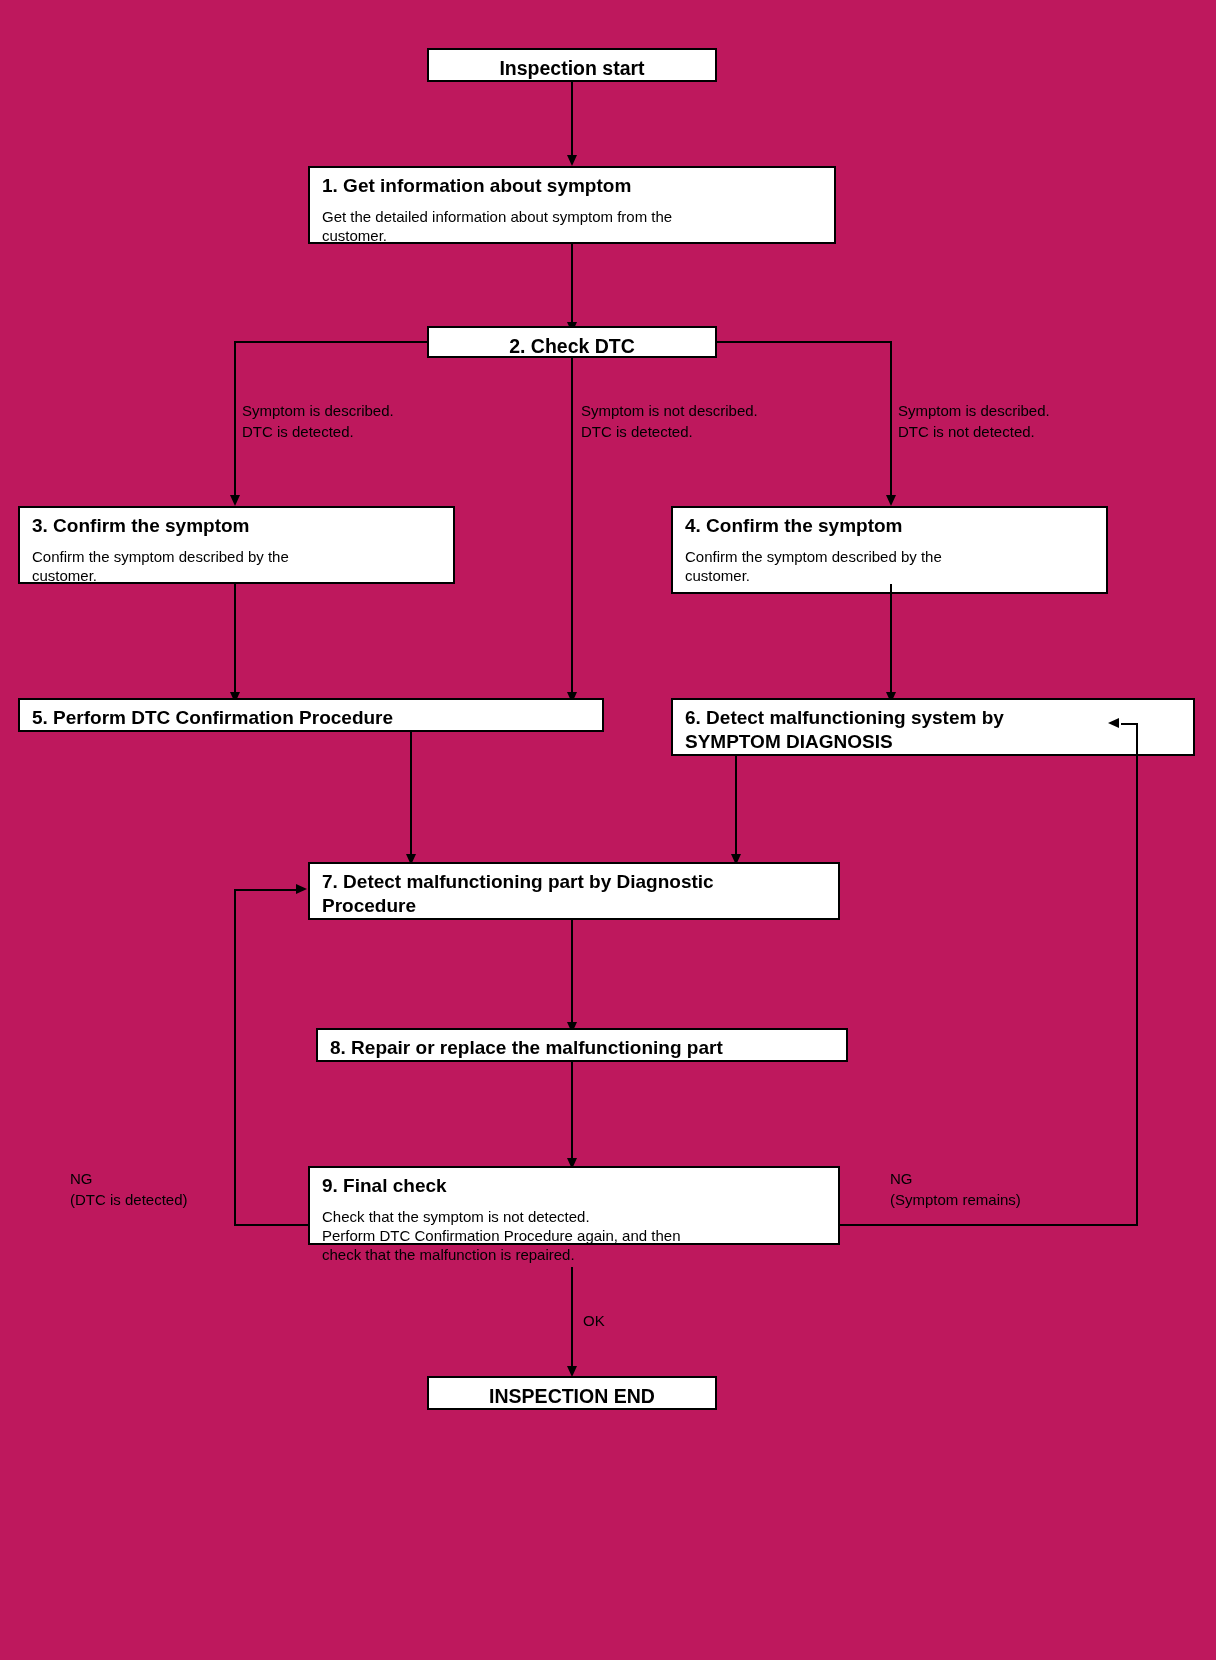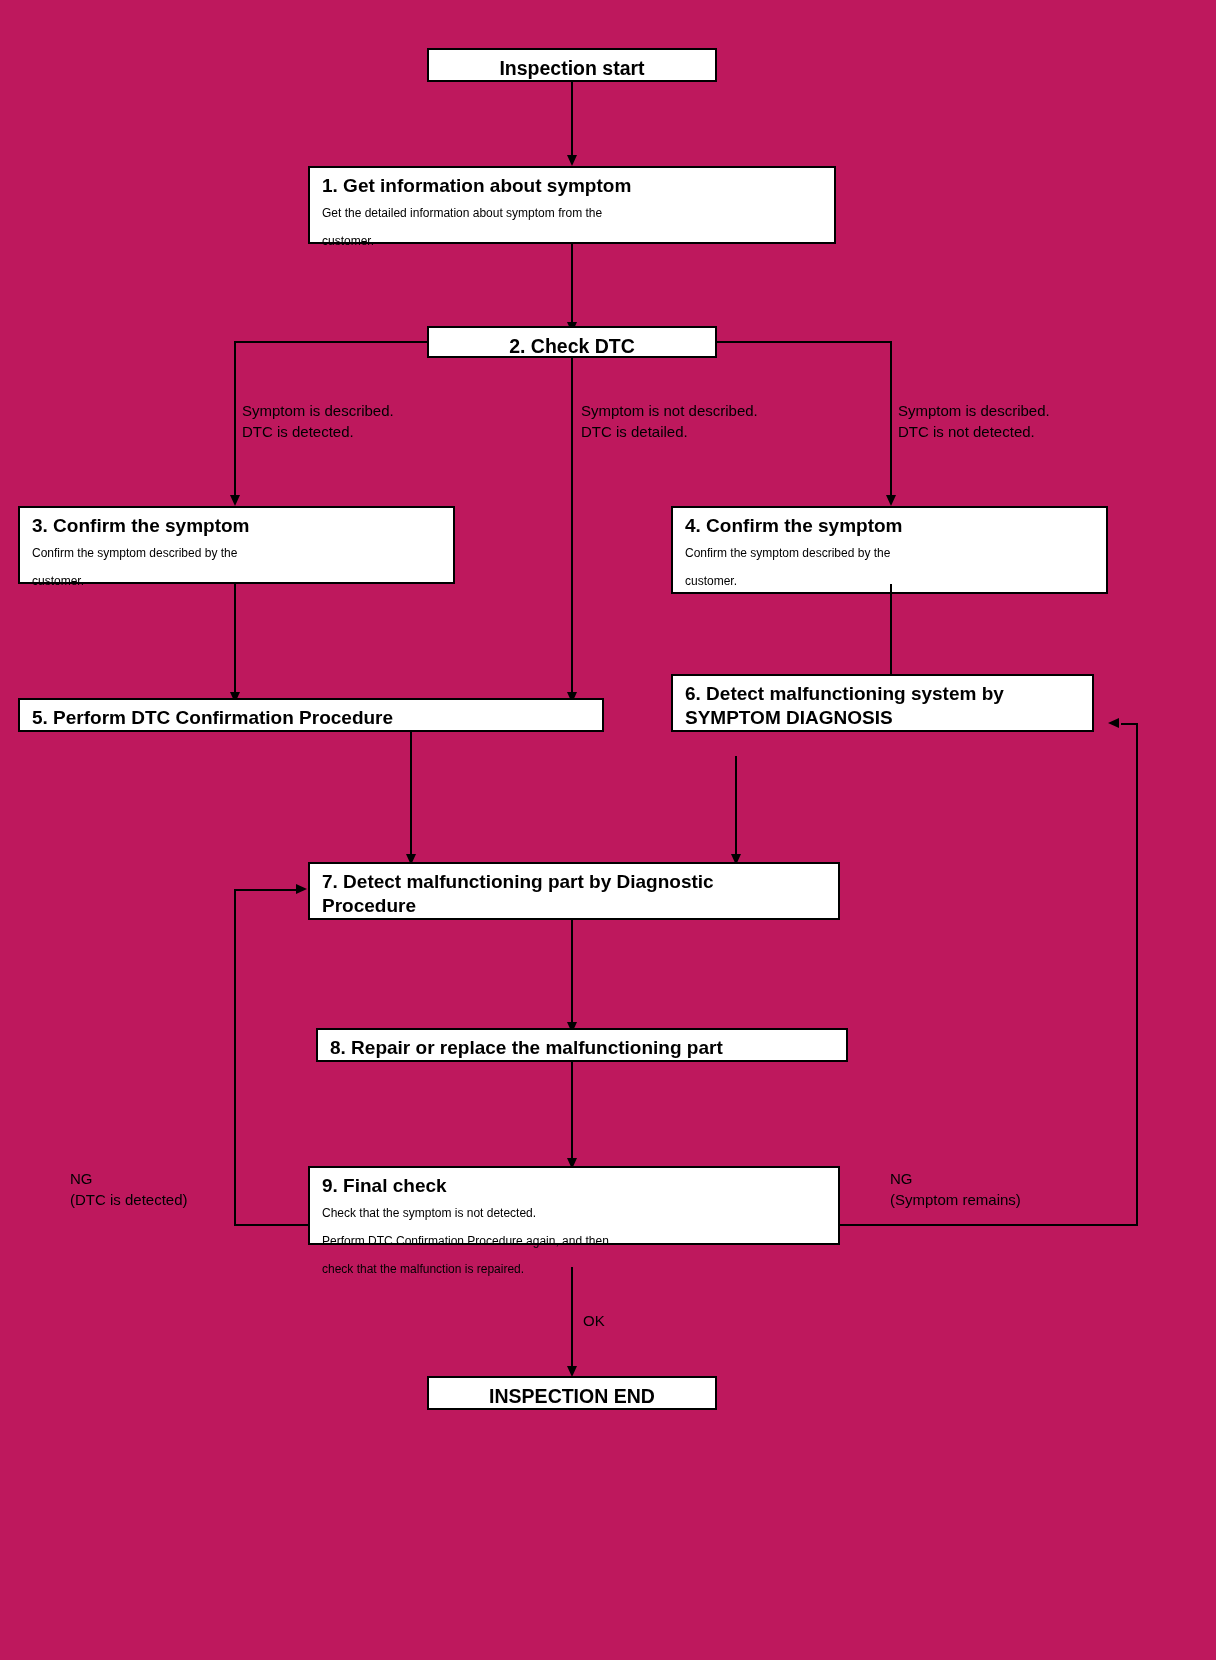--- a/index.html
+++ b/index.html
@@ -25,24 +25,24 @@
     background: #fff;
     padding: 6px 2px 8px 12px;
   }
   .box .hd {
     font-weight: bold;
     font-size: 19px;
     line-height: 24px;
     white-space: pre-line;
   }
   .box .bd {
-    font-size: 12px;
-    line-height: 28px;
+    font-size: 15px;
+    line-height: 19px;
     white-space: pre-line;
-    margin-top: 1px;
+    margin-top: 9px;
   }
   .box.center {
     text-align: center;
     padding: 5px 8px;
   }
   .box.center .hd {
     font-size: 19.5px;
     line-height: 26px;
   }
   .lbl {
@@ -112,21 +112,21 @@
 
   <div class="line vline" style="left:571px; top:358px; height:340px;"></div>
   <div class="arrow-down" style="left:566.5px; top:692px;"></div>
 
   <div class="line vline" style="left:890px; top:341px; height:160px;"></div>
   <div class="arrow-down" style="left:885.5px; top:495px;"></div>
 
   <div class="lbl" style="left:242px; top:400px; width:330px;">Symptom is described.
 DTC is detected.</div>
   <div class="lbl" style="left:581px; top:400px; width:300px;">Symptom is not described.
-DTC is detailed.</div>
+DTC is detected.</div>
   <div class="lbl" style="left:898px; top:400px; width:300px;">Symptom is described.
 DTC is not detected.</div>
 
   <div class="box" style="left:18px; top:506px; width:437px; height:78px;">
     <div class="hd">3. Confirm the symptom</div>
     <div class="bd">Confirm the symptom described by the
 customer.</div>
   </div>
 
   <div class="box" style="left:671px; top:506px; width:437px; height:88px;">
@@ -138,21 +138,21 @@
   <div class="line vline" style="left:234px; top:584px; height:116px;"></div>
   <div class="arrow-down" style="left:229.5px; top:692px;"></div>
 
   <div class="line vline" style="left:890px; top:584px; height:116px;"></div>
   <div class="arrow-down" style="left:885.5px; top:692px;"></div>
 
   <div class="box" style="left:18px; top:698px; width:586px; height:34px;">
     <div class="hd">5. Perform DTC Confirmation Procedure</div>
   </div>
 
-  <div class="box" style="left:671px; top:674px; width:423px; height:58px;">
+  <div class="box" style="left:671px; top:698px; width:524px; height:58px;">
     <div class="hd">6. Detect malfunctioning system by
     SYMPTOM DIAGNOSIS</div>
   </div>
 
   <div class="line vline" style="left:410px; top:732px; height:130px;"></div>
   <div class="arrow-down" style="left:405.5px; top:854px;"></div>
 
   <div class="line vline" style="left:735px; top:756px; height:106px;"></div>
   <div class="arrow-down" style="left:730.5px; top:854px;"></div>
 

